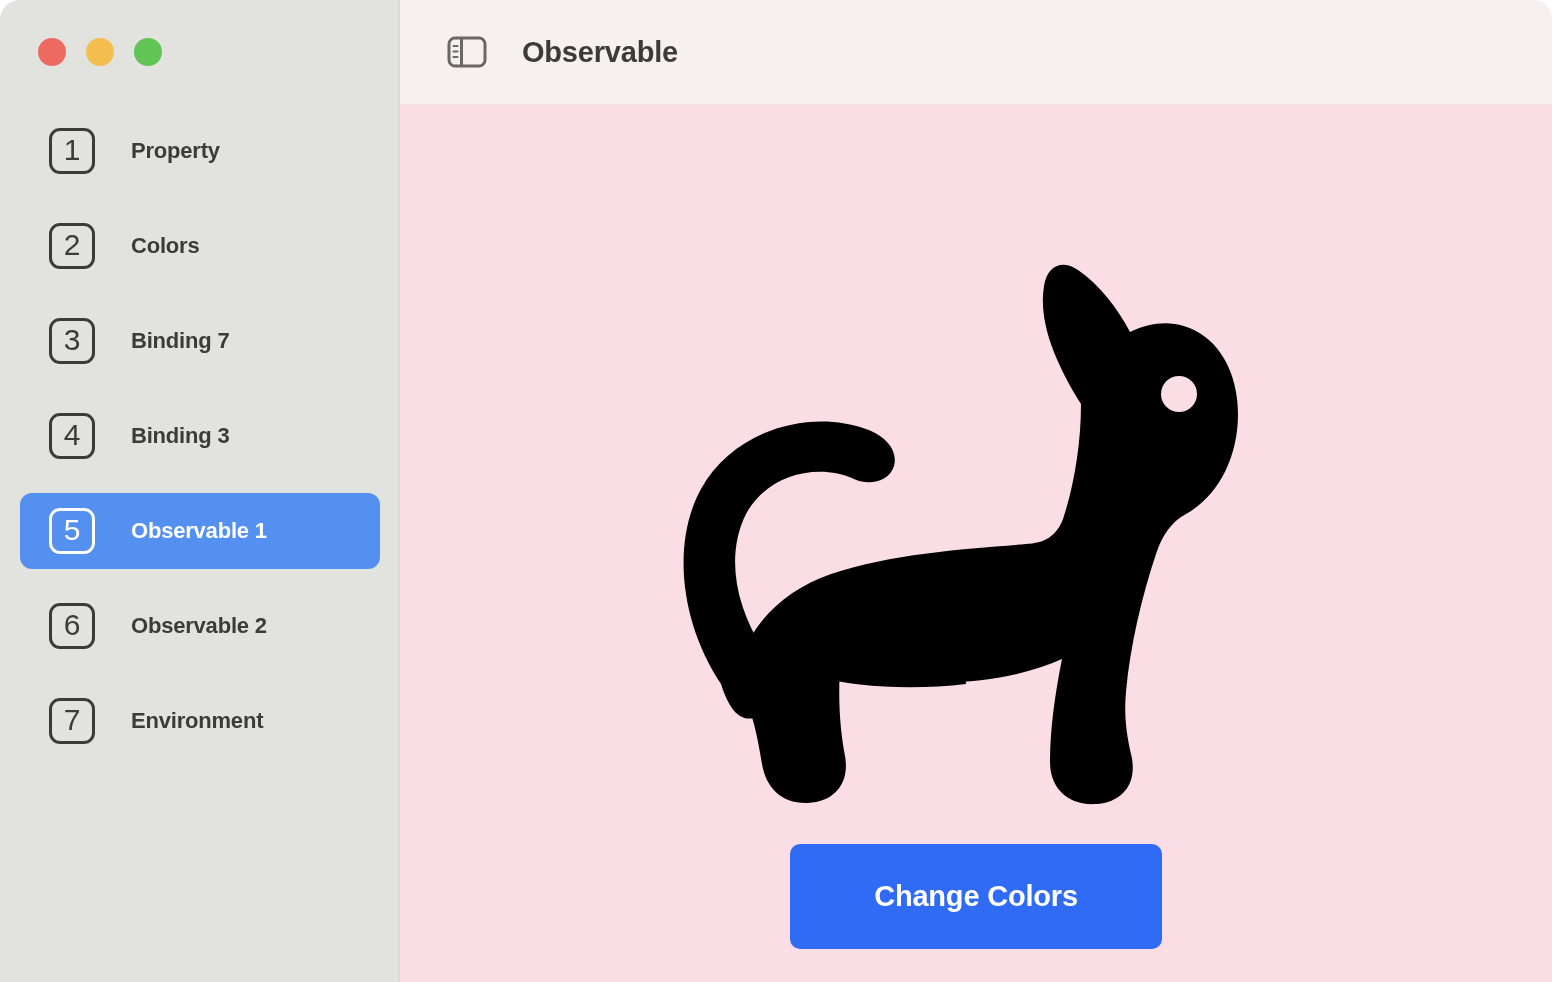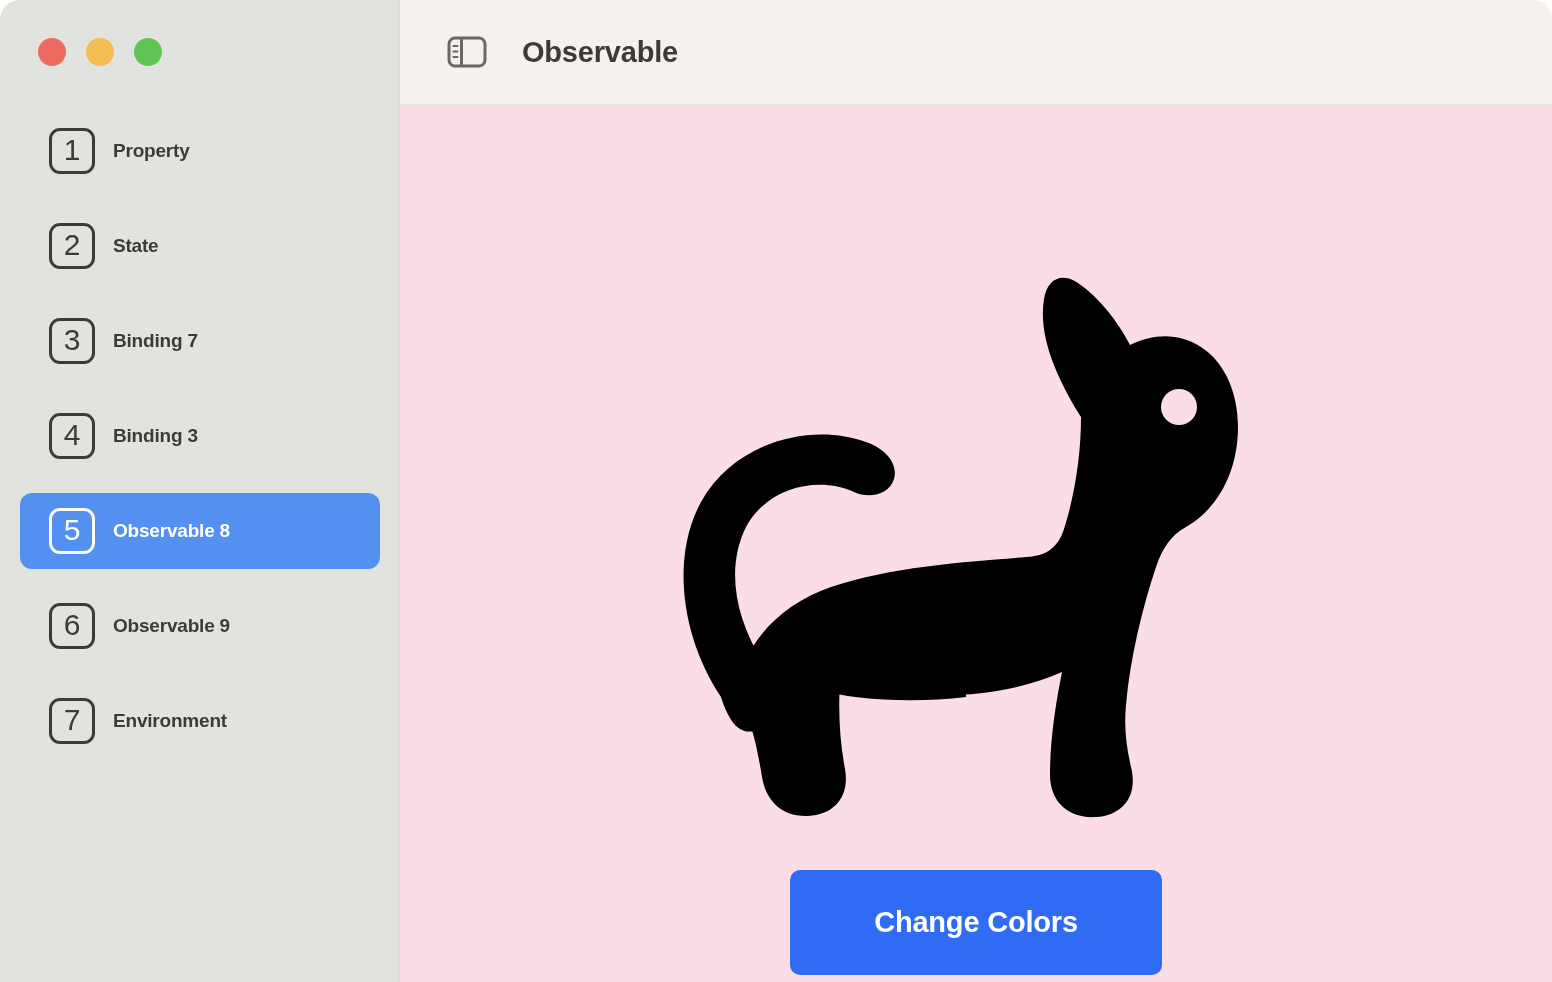--- a/index.html
+++ b/index.html
@@ -91,40 +91,39 @@
     flex: 0 0 auto;
     font-family: "Liberation Sans", sans-serif;
     padding-bottom: 2px;
   }
   .side-item.selected .badge {
     border-color: #ffffff;
     color: #ffffff;
   }
 
   .side-label {
-    margin-left: 18px;
-    font-size: 19px;
+    margin-left: 36px;
+    font-size: 22px;
     font-weight: bold;
     color: #3b3b39;
     letter-spacing: -0.2px;
     white-space: nowrap;
   }
   .side-item.selected .side-label {
     color: #ffffff;
   }
 
   
   #main {
     flex: 1 1 auto;
     height: 982px;
     display: flex;
     flex-direction: column;
     position: relative;
     background: #fbdde6;
-    gap: 26px;
   }
 
   #toolbar {
     height: 105px;
     flex: 0 0 105px;
     background: #f6f1ee;
     display: flex;
     align-items: center;
     padding-left: 45px;
     box-sizing: border-box;
@@ -208,41 +207,41 @@
 
     <div id="sidebar-list">
 
       <div class="side-item">
         <span class="badge">1</span>
         <span class="side-label">Property</span>
       </div>
 
       <div class="side-item">
         <span class="badge">2</span>
-        <span class="side-label">State</span>
+        <span class="side-label">Colors</span>
       </div>
 
       <div class="side-item">
         <span class="badge">3</span>
         <span class="side-label">Binding 7</span>
       </div>
 
       <div class="side-item">
         <span class="badge">4</span>
         <span class="side-label">Binding 3</span>
       </div>
 
       <div class="side-item selected">
         <span class="badge">5</span>
-        <span class="side-label">Observable 8</span>
+        <span class="side-label">Observable 1</span>
       </div>
 
       <div class="side-item">
         <span class="badge">6</span>
-        <span class="side-label">Observable 9</span>
+        <span class="side-label">Observable 2</span>
       </div>
 
       <div class="side-item">
         <span class="badge">7</span>
         <span class="side-label">Environment</span>
       </div>
 
     </div>
   </div>
 

